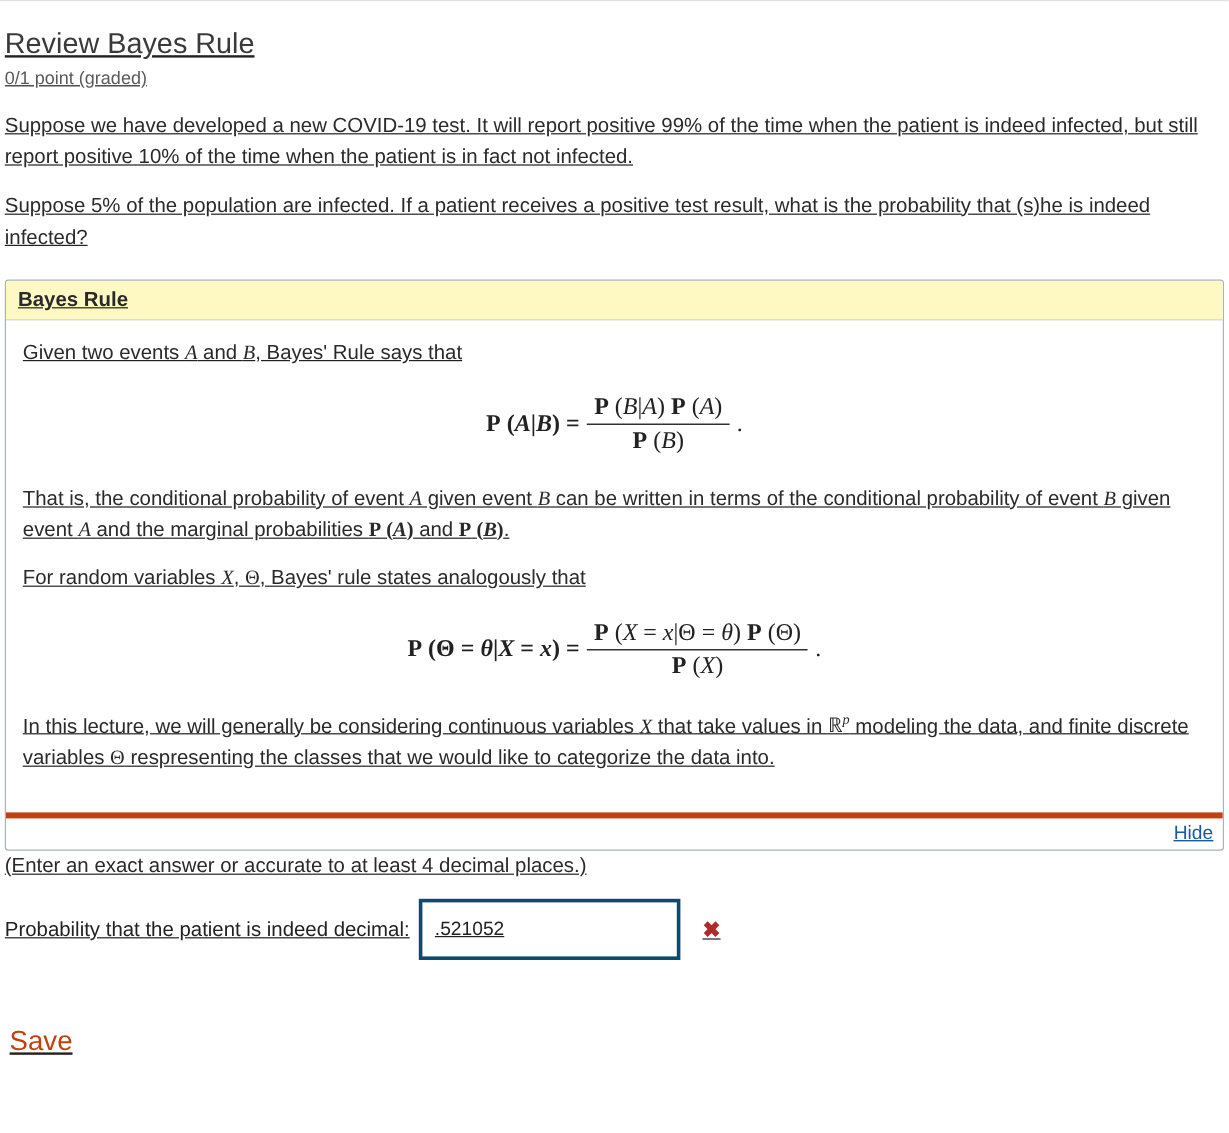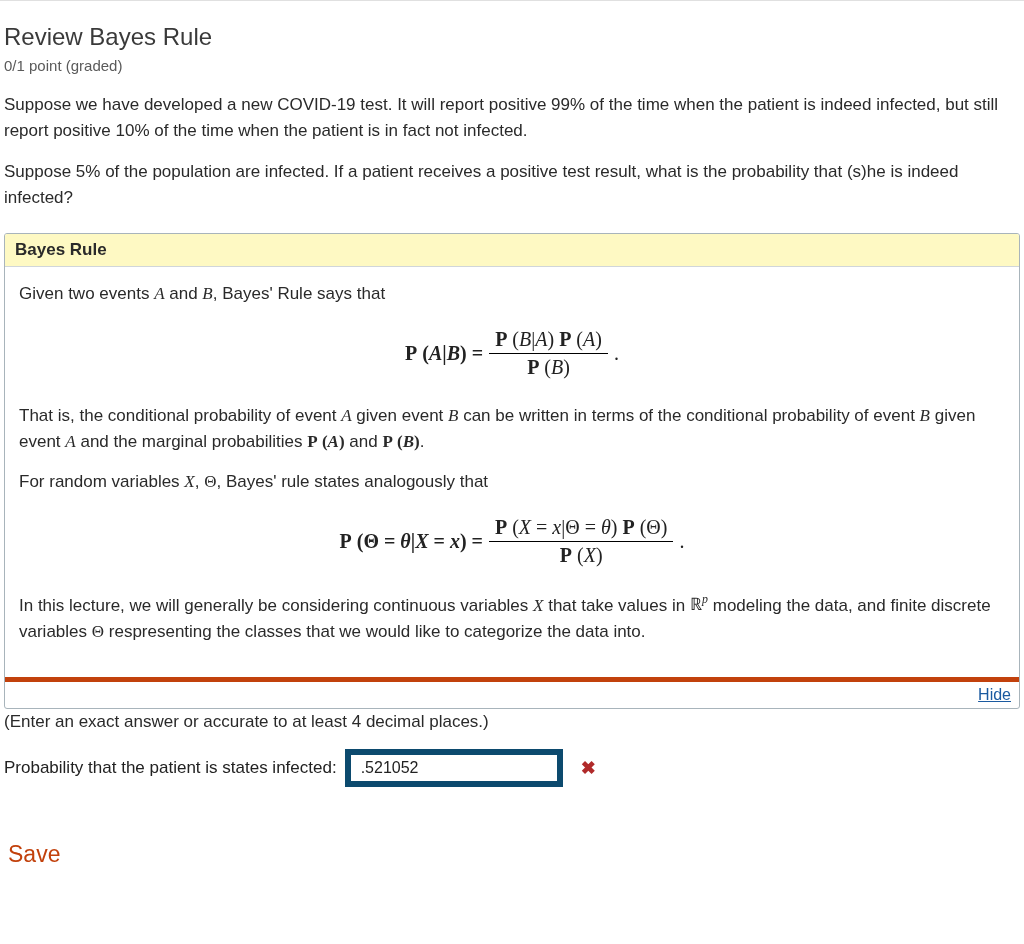--- a/index.html
+++ b/index.html
@@ -8,20 +8,21 @@
     padding: 0;
     font-family: -apple-system, BlinkMacSystemFont, "Segoe UI", Helvetica, Arial, sans-serif;
     font-size: 16px;
     color: #222;
     background: #fff;
   }
   .page {
     width: 1024px;
     padding: 4px 4px 20px 4px;
     border-top: 1px solid #e0e0e0;
+    text-decoration: underline;
   }
   h2.title {
     font-weight: 500;
     font-size: 24px;
     color: #3a3a3a;
     margin: 18px 0 6px 0;
   }
   .points {
     font-size: 15px;
     color: #5a5a5a;
@@ -105,22 +106,22 @@
   }
   .answer-line {
     display: flex;
     align-items: center;
     gap: 8px;
     font-size: 17px;
     margin-bottom: 48px;
   }
   .answer-input {
     width: 218px;
-    height: 38px;
-    border: 6px solid #0c4a6e;
+    height: 51px;
+    border: 3px solid #0c4a6e;
     outline: none;
     padding: 0 10px;
     font-size: 16px;
     font-family: inherit;
     color: #222;
   }
   .x-mark {
     color: #b02a2a;
     font-weight: 900;
     font-size: 18px;
@@ -213,21 +214,21 @@
 
     </div>
     <div class="card-footer">
       <span class="hide-link">Hide</span>
     </div>
   </div>
 
   <p class="body instr">(Enter an exact answer or accurate to at least 4 decimal places.)</p>
 
   <div class="answer-line">
-    <span>Probability that the patient is states infected:</span>
+    <span>Probability that the patient is indeed decimal:</span>
     <input class="answer-input" type="text" value=".521052" style="">
     <span class="x-mark">✖</span>
   </div>
 
   <div class="bottom">
     <button class="save-btn">Save</button>
   </div>
 
 </div>
 

